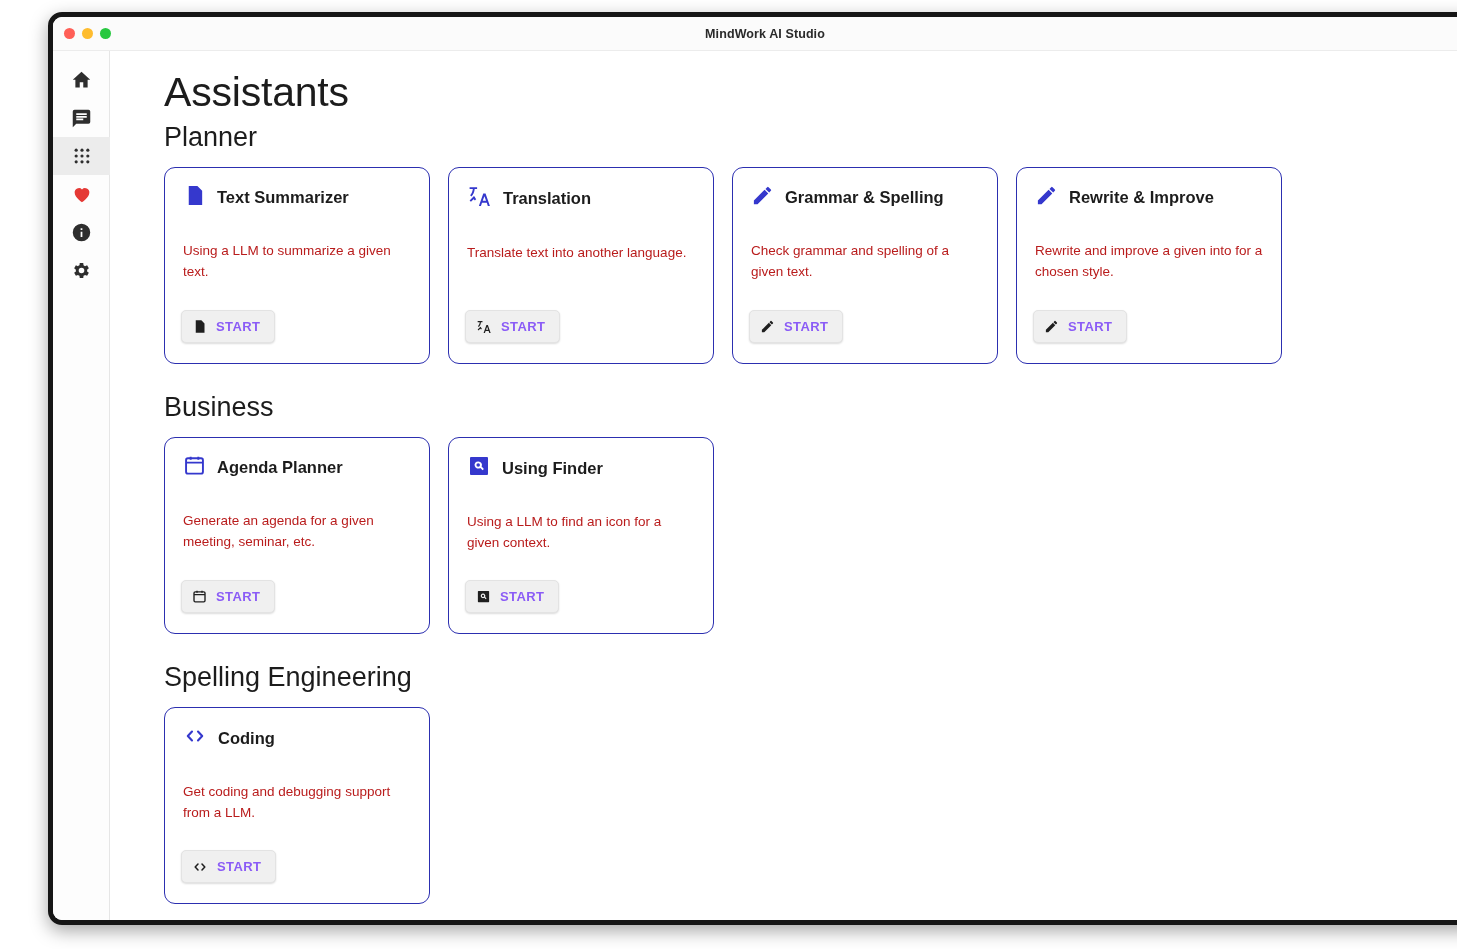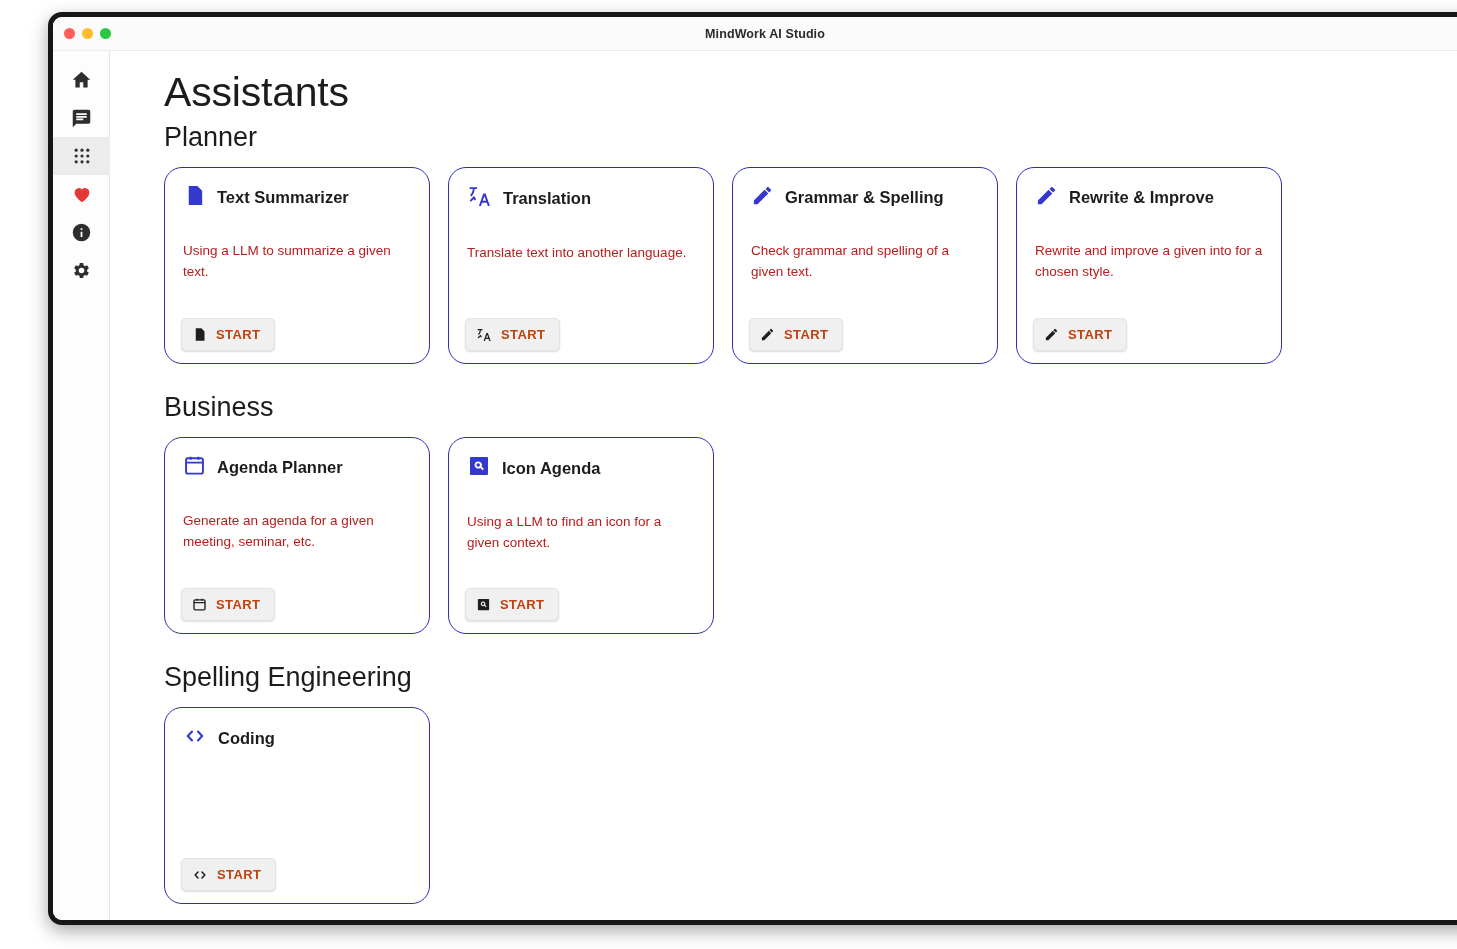--- a/index.html
+++ b/index.html
@@ -80,21 +80,21 @@
     font-weight: normal;
     color: #1c1c1c;
     margin: 6px 0 14px 0;
   }
   .section-title.spaced { margin-top: 28px; }
   .card-row { display: flex; gap: 18px; }
   .card {
     width: 266px;
     min-height: 197px;
     border: 1.6px solid #2c2fb0;
-    border-radius: 18px;
+    border-radius: 11px;
     background: #ffffff;
     padding: 16px 18px 0 18px;
     display: flex;
     flex-direction: column;
     position: relative;
   }
   .card-head {
     display: flex; align-items: center; gap: 11px;
     margin-bottom: 4px;
   }
@@ -104,32 +104,32 @@
     color: #1c1c1c;
   }
   .card-desc {
     font-size: 13.5px;
     line-height: 1.55;
     color: #b91c1c;
     margin-top: 26px;
   }
   .start-btn {
     position: absolute;
-    left: 16px; bottom: 12px;
+    left: 16px; bottom: 20px;
     height: 33px;
     padding: 0 14px 0 10px;
     display: inline-flex; align-items: center; gap: 9px;
     background: #f0f0f0;
     border: 1px solid #e3e3e3;
     border-radius: 5px;
     box-shadow: 0 1px 2px rgba(0,0,0,0.14);
     font-size: 13px;
     font-weight: bold;
     letter-spacing: .4px;
-    color: #c2410c;
+    color: #8b5cf6;
     cursor: pointer;
   }
   .start-btn .btn-ico { display: flex; align-items: center; }
 </style>
 </head>
 <body>
 
 <div id="app-frame">
 
   <div id="titlebar">
@@ -317,21 +317,21 @@
           </div>
         </div>
 
         <div class="card">
           <div class="card-head">
             <span>
               <svg width="24" height="24" viewBox="0 0 24 24" fill="#3538cd">
                 <path d="M4 3h16a1 1 0 0 1 1 1v16a1 1 0 0 1-1 1H4a1 1 0 0 1-1-1V4a1 1 0 0 1 1-1zm7.2 4.4a3.6 3.6 0 1 0 2.1 6.5l2.3 2.3 1.3-1.3-2.3-2.3a3.6 3.6 0 0 0-3.4-5.2zm0 1.8a1.8 1.8 0 1 1 0 3.6 1.8 1.8 0 0 1 0-3.6z"></path>
               </svg>
             </span>
-            <span class="card-title">Icon Agenda</span>
+            <span class="card-title">Using Finder</span>
           </div>
           <div class="card-desc">Using a LLM to find an icon for a given context.</div>
           <div class="start-btn">
             <span class="btn-ico">
               <svg width="15" height="15" viewBox="0 0 24 24" fill="#1f1f1f">
                 <path d="M4 3h16a1 1 0 0 1 1 1v16a1 1 0 0 1-1 1H4a1 1 0 0 1-1-1V4a1 1 0 0 1 1-1zm7.2 4.4a3.6 3.6 0 1 0 2.1 6.5l2.3 2.3 1.3-1.3-2.3-2.3a3.6 3.6 0 0 0-3.4-5.2zm0 1.8a1.8 1.8 0 1 1 0 3.6 1.8 1.8 0 0 1 0-3.6z"></path>
               </svg>
             </span>
             <span>START</span>
           </div>
@@ -344,20 +344,21 @@
 
         <div class="card">
           <div class="card-head">
             <span>
               <svg width="24" height="24" viewBox="0 0 24 24" fill="none" stroke="#3538cd" stroke-width="2.1" stroke-linecap="round" stroke-linejoin="round">
                 <path d="M9 7.5 4.8 12 9 16.5M15 7.5 19.2 12 15 16.5"></path>
               </svg>
             </span>
             <span class="card-title">Coding</span>
           </div>
+          <div class="card-desc">Get coding and debugging support from a LLM.</div>
           <div class="start-btn">
             <span class="btn-ico">
               <svg width="16" height="16" viewBox="0 0 24 24" fill="none" stroke="#1f1f1f" stroke-width="2.3" stroke-linecap="round" stroke-linejoin="round">
                 <path d="M9 7.5 4.8 12 9 16.5M15 7.5 19.2 12 15 16.5"></path>
               </svg>
             </span>
             <span>START</span>
           </div>
         </div>
 

